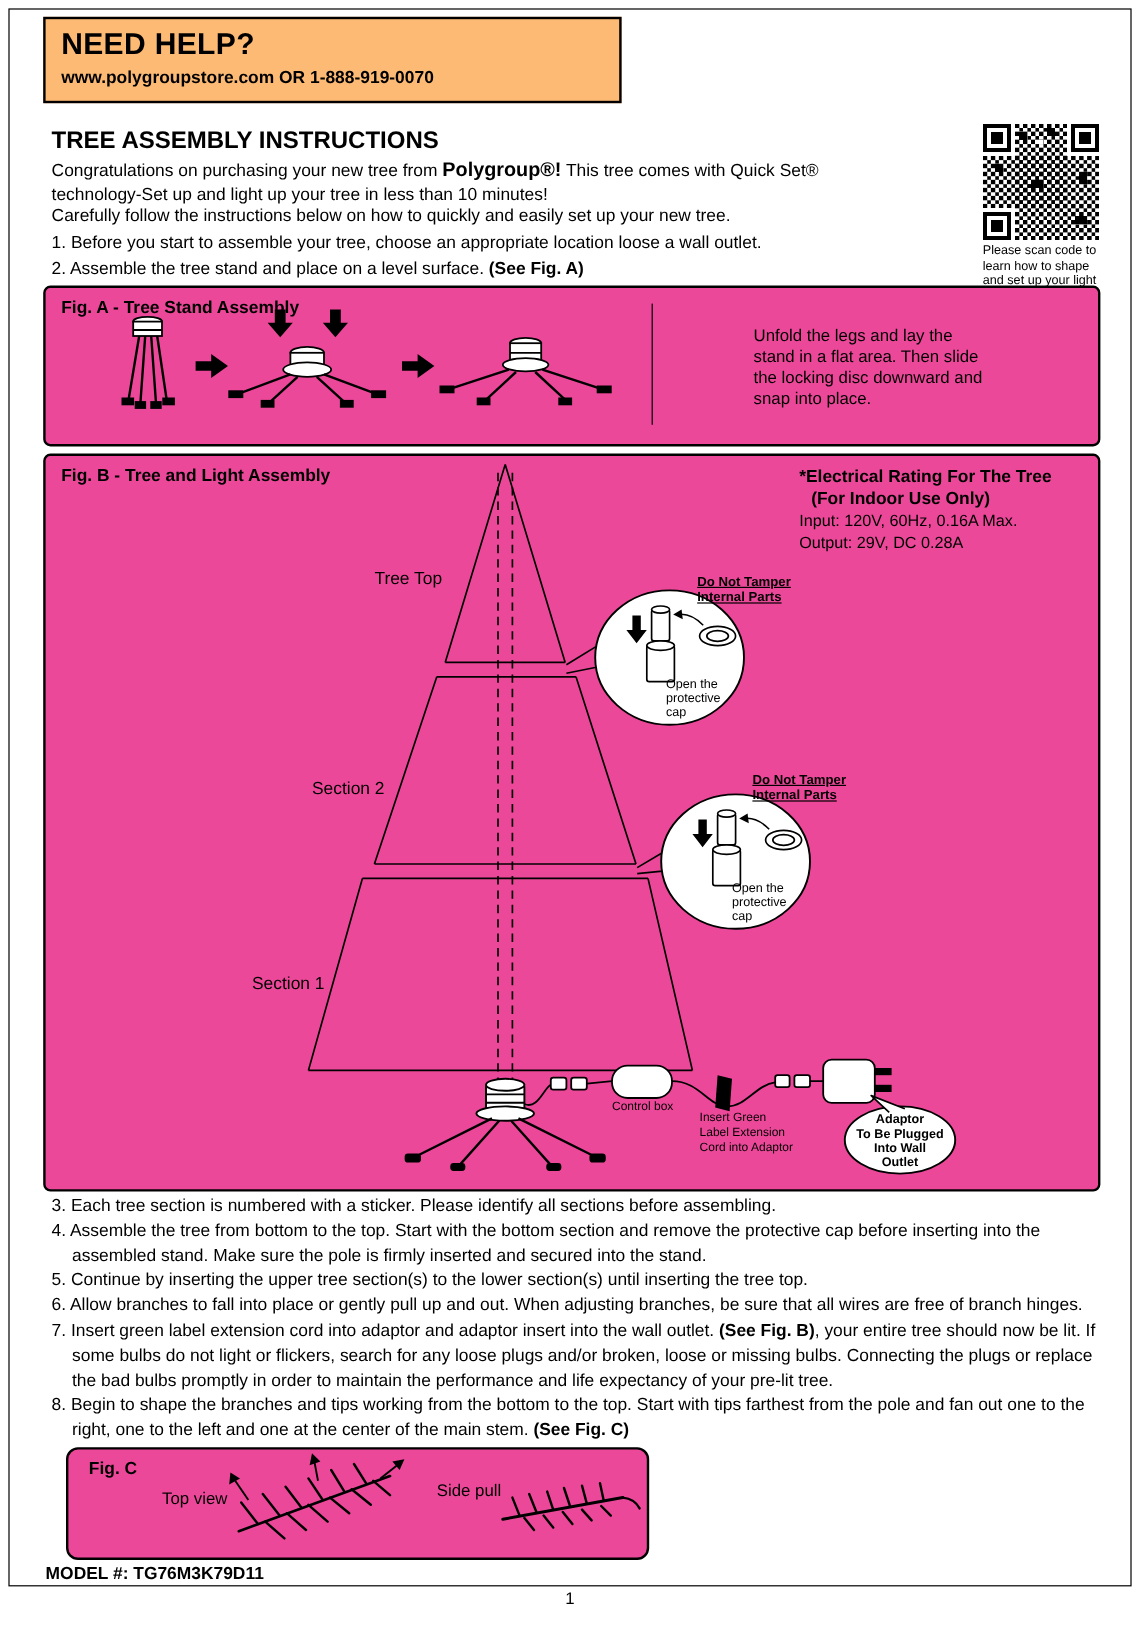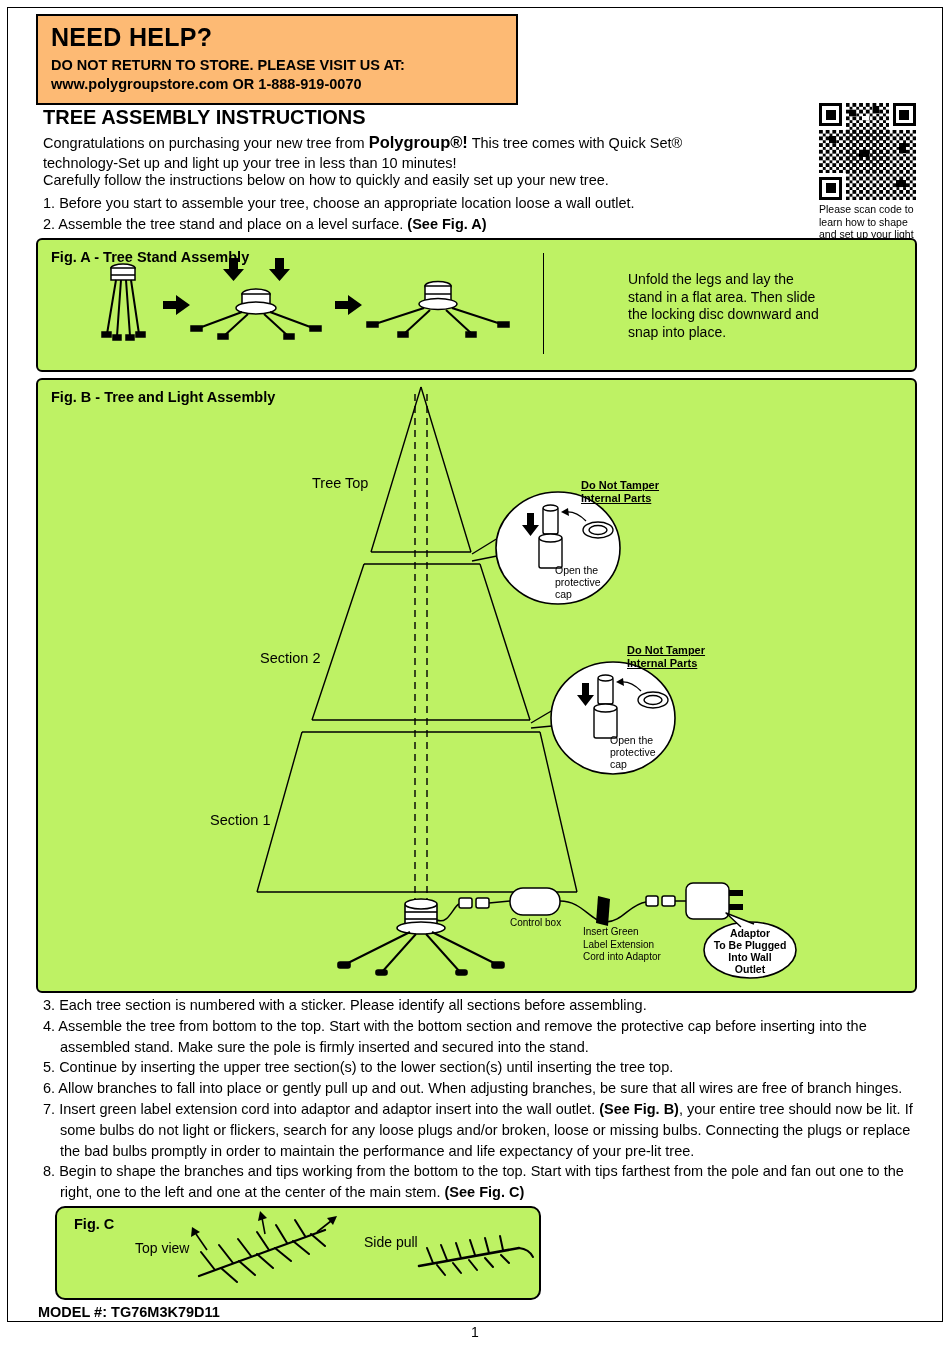--- a/index.html
+++ b/index.html
@@ -20,21 +20,21 @@
   .doc-title{position:absolute;left:43px;top:106px;font-size:20px;font-weight:bold;margin:0;}
   .intro{position:absolute;left:43px;top:132px;width:700px;font-size:14.5px;line-height:20px;margin:0;}
   .brand{font-size:16.5px;font-weight:bold;}
   .intro-line2{position:absolute;left:43px;top:172px;font-size:14.5px;margin:0;}
 
   .steps-top{position:absolute;left:43px;top:193px;width:875px;}
   .step{font-size:14.5px;line-height:20.8px;margin:0;padding-left:17px;text-indent:-17px;}
   .steps-bottom{position:absolute;left:43px;top:995px;width:878px;}
 
   
-  .figure{position:absolute;border:2.2px solid #000;border-radius:6px;background:#bef264;}
+  .figure{position:absolute;border:2.2px solid #000;border-radius:6px;background:#ec4899;}
   .fig-title{position:absolute;left:13px;top:9px;font-size:14.5px;font-weight:bold;}
   .fig-a{left:36px;top:238px;width:877px;height:130px;}
   .fig-a-art{position:absolute;left:45px;top:16px;width:470px;height:106px;}
   .fig-a-divider{position:absolute;left:505px;top:13px;height:101px;width:0;border-left:1.6px solid #000;}
   .fig-a-note{position:absolute;left:590px;top:31px;font-size:14px;line-height:17.5px;white-space:pre-line;}
 
   .fig-b{left:36px;top:378px;width:877px;height:611px;}
   .fig-b-art{position:absolute;left:0;top:0;width:873px;height:607px;}
   .electrical{position:absolute;left:628px;top:10px;width:245px;}
   .el-bold{font-size:14.5px;font-weight:bold;line-height:17.5px;}
@@ -65,21 +65,20 @@
   .page-num{position:absolute;left:0;right:0;top:1324px;text-align:center;font-size:14px;}
 </style>
 </head>
 <body>
 
 <div class="page">
   <div class="outer-border"></div>
 
   <div class="help-box">
     <div class="help-title">NEED HELP?</div>
-    <div class="help-line">DO NOT RETURN TO STORE. PLEASE VISIT US AT:</div>
     <div class="help-line">www.polygroupstore.com OR 1-888-919-0070</div>
   </div>
 
   <div class="qr-block">
     <svg class="qr" viewBox="0 0 29 29" shape-rendering="crispEdges">
       <rect width="29" height="29" fill="#fff"></rect>
       <defs>
         <pattern id="qrchk" width="2" height="2" patternUnits="userSpaceOnUse">
           <rect width="1" height="1" fill="#000"></rect>
             <rect x="1" y="1" width="1" height="1" fill="#000"></rect>
@@ -242,20 +241,26 @@
           <rect x="691" y="524" width="14" height="6" fill="#000" stroke="none"></rect>
         </g>
         <g>
           <ellipse cx="712" cy="570" rx="46" ry="28" fill="#fff" stroke-width="1.6"></ellipse>
           <path d="M703,547 L688,533 L716,544" fill="#fff" stroke="#000" stroke-width="1.4" stroke-linejoin="round"></path>
         </g>
       </g>
     </svg>
 
     <div class="fig-title">Fig. B - Tree and Light Assembly</div>
+    <div class="electrical">
+      <div class="el-bold">*Electrical Rating For The Tree</div>
+      <div class="el-bold el-indent">(For Indoor Use Only)</div>
+      <div class="el-normal">Input: 120V, 60Hz, 0.16A Max.</div>
+      <div class="el-normal">Output: 29V, DC 0.28A</div>
+    </div>
     <div class="lbl lbl-tree-top">Tree Top</div>
     <div class="lbl lbl-section2">Section 2</div>
     <div class="lbl lbl-section1">Section 1</div>
     <div class="dnt dnt1">Do Not Tamper
 Internal Parts</div>
     <div class="dnt dnt2">Do Not Tamper
 Internal Parts</div>
     <div class="ocap ocap1">Open the
 protective
 cap</div>

